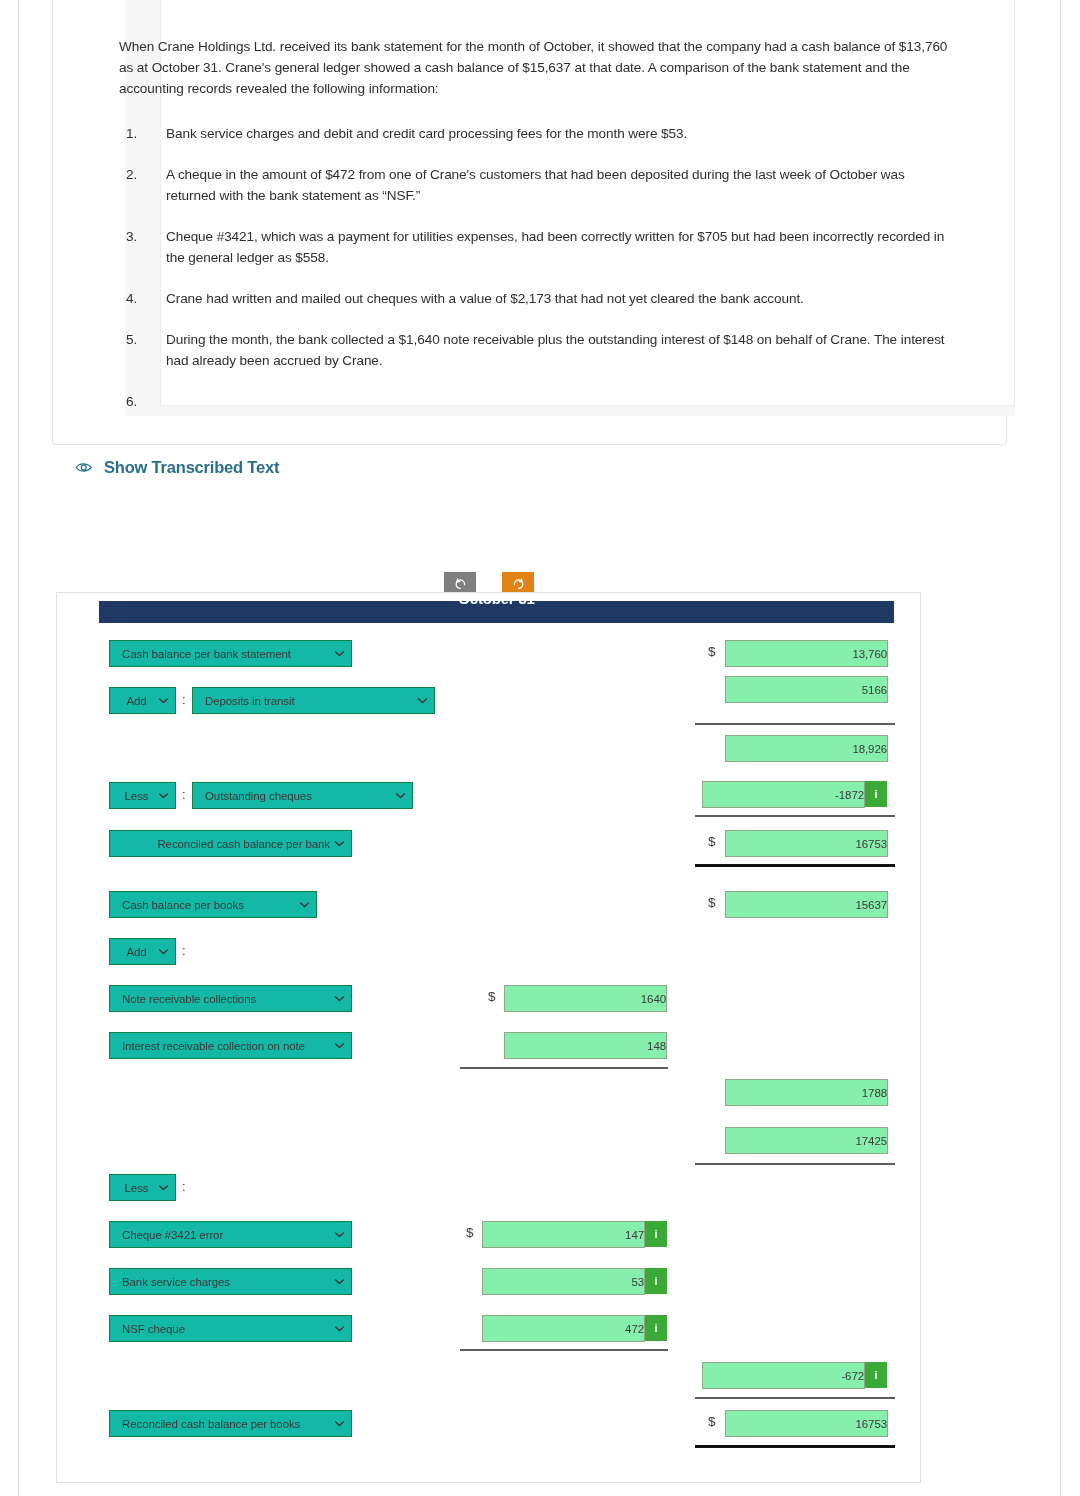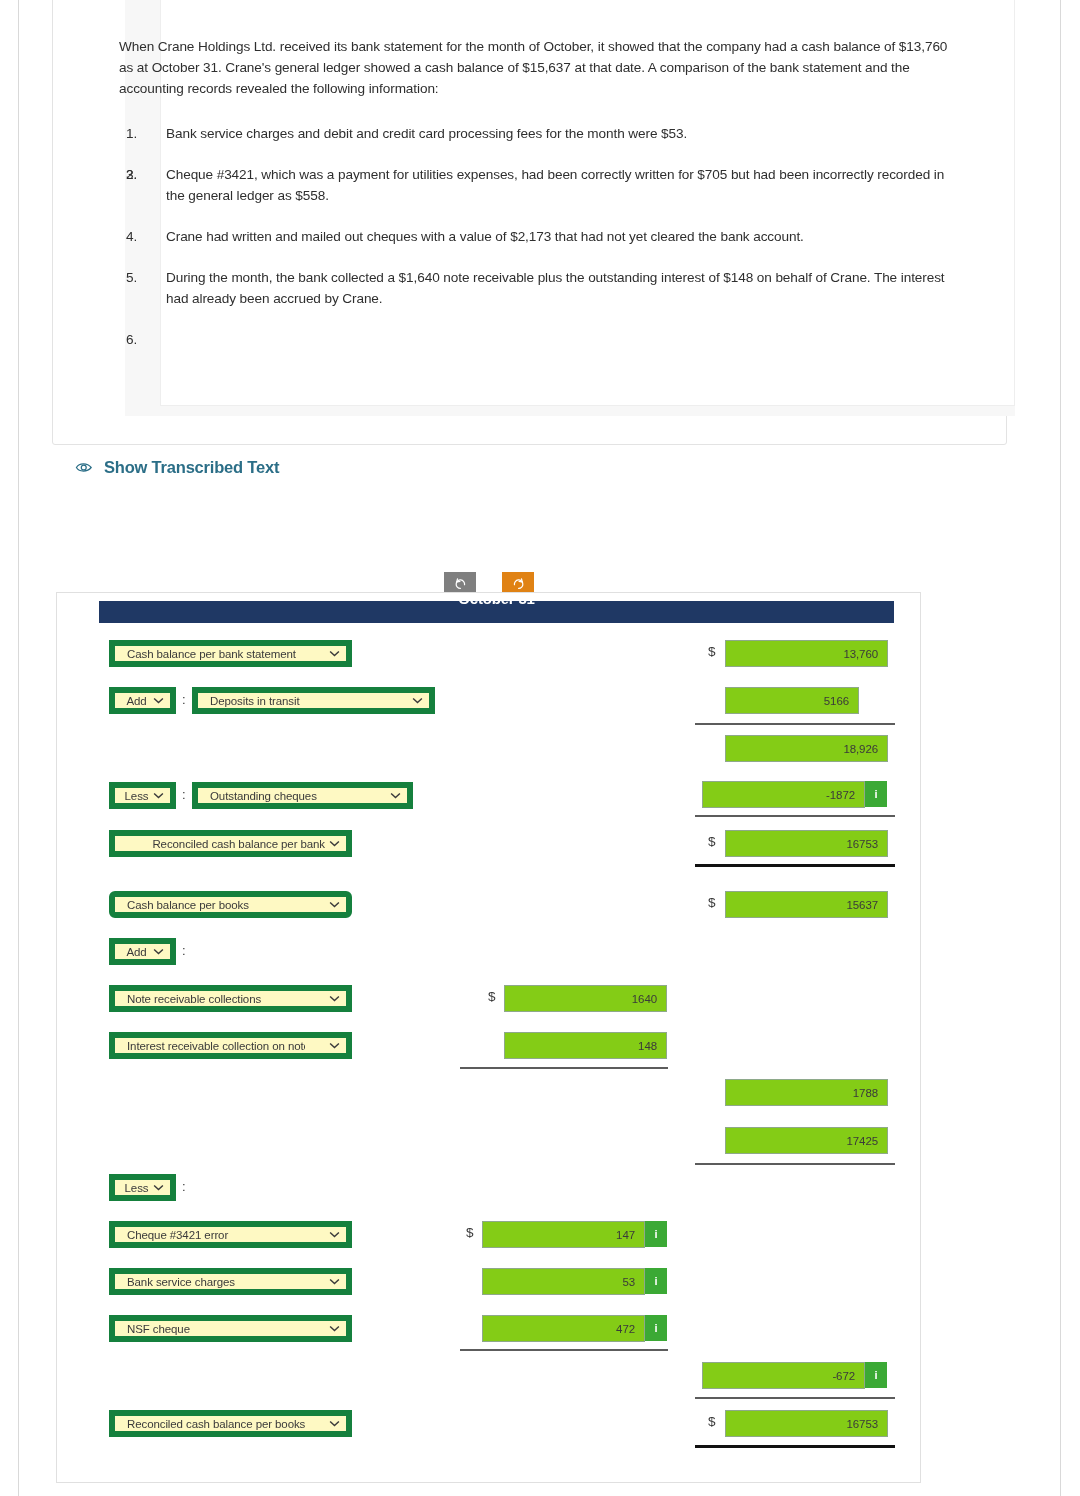--- a/index.html
+++ b/index.html
@@ -75,40 +75,40 @@
   .ws-header .ttl{
     position:absolute;left:0;right:0;top:-11px;text-align:center;
     color:#ffffff;font-size:15px;font-weight:bold;letter-spacing:-0.2px;
   }
 
   
   .ws-grid{position:absolute;left:56px;top:592px;width:865px;height:891px;}
 
   .sel{
     position:absolute;box-sizing:border-box;
-    background:#fef9c3;border:6px solid #15803d;
+    background:#14b8a6;border:1px solid #15803d;
     font-size:11.5px;color:#3a3a3a;
     display:flex;align-items:center;
     padding:0 6px 0 12px;
     letter-spacing:-0.1px;cursor:pointer;
   }
   .sel .txt{flex:1;white-space:nowrap;overflow:hidden;}
   .sel.center .txt{text-align:center;}
   .chev{width:11px;height:7px;flex:none;margin-left:4px;}
 
   .colon{
     position:absolute;font-size:13px;color:#3a3a3a;
   }
 
   .num-in{
     position:absolute;box-sizing:border-box;
-    background:#84cc16;border:1px solid #8ea98a;
+    background:#86efac;border:1px solid #8ea98a;
     font-size:11.5px;color:#3a3a3a;
     display:flex;align-items:center;justify-content:flex-end;
-    padding-right:9px;letter-spacing:-0.1px;cursor:text;
+    letter-spacing:-0.1px;cursor:text;
   }
   .dollar{position:absolute;font-size:13.5px;color:#3a3a3a;}
 
   .badge{
     position:absolute;width:22px;height:26px;background:#3ba935;
     color:#ffffff;font-size:11px;font-weight:bold;
     display:flex;align-items:center;justify-content:center;cursor:pointer;
     box-sizing:border-box;
   }
 
@@ -130,20 +130,21 @@
 
   <div class="q-body">
     <p class="q-intro">When Crane Holdings Ltd. received its bank statement for the month of October, it showed that the company had a cash balance of $13,760 as at October 31. Crane's general ledger showed a cash balance of $15,637 at that date. A comparison of the bank statement and the accounting records revealed the following information:</p>
     <ol class="q-list">
       <li>
         <span class="num">1.</span>
         <span>Bank service charges and debit and credit card processing fees for the month were $53.</span>
       </li>
       <li>
         <span class="num">2.</span>
+        <span>A cheque in the amount of $472 from one of Crane's customers that had been deposited during the last week of October was returned with the bank statement as “NSF.”</span>
       </li>
       <li>
         <span class="num">3.</span>
         <span>Cheque #3421, which was a payment for utilities expenses, had been correctly written for $705 but had been incorrectly recorded in the general ledger as $558.</span>
       </li>
       <li>
         <span class="num">4.</span>
         <span>Crane had written and mailed out cheques with a value of $2,173 that had not yet cleared the bank account.</span>
       </li>
       <li>
@@ -205,21 +206,21 @@
           <path d="M1 1.6 L6 6.4 L11 1.6" fill="none" stroke="#3a3a3a" stroke-width="1.6"></path>
         </svg>
     </div>
     <span class="colon" style="left:126px;top:100px;">:</span>
     <div class="sel" style="left:136px;top:95px;width:243px;height:27px;">
       <span class="txt">Deposits in transit</span>
       <svg class="chev" viewBox="0 0 12 8">
           <path d="M1 1.6 L6 6.4 L11 1.6" fill="none" stroke="#3a3a3a" stroke-width="1.6"></path>
         </svg>
     </div>
-    <div class="num-in" style="left:669px;top:95px;width:134px;height:27px;">5166</div>
+    <div class="num-in" style="left:669px;top:84px;width:163px;height:27px;">5166</div>
 
     <div class="rule" style="left:639px;top:131px;width:200px;"></div>
 
     <div class="num-in" style="left:669px;top:143px;width:163px;height:27px;">18,926</div>
 
     <div class="sel center" style="left:53px;top:190px;width:67px;height:27px;padding:0 6px 0 9px;">
       <span class="txt">Less</span>
       <svg class="chev" viewBox="0 0 12 8">
           <path d="M1 1.6 L6 6.4 L11 1.6" fill="none" stroke="#3a3a3a" stroke-width="1.6"></path>
         </svg>
@@ -239,21 +240,21 @@
     <div class="sel" style="left:53px;top:238px;width:243px;height:27px;text-align:right;">
       <span class="txt">Reconciled cash balance per bank</span>
       <svg class="chev" viewBox="0 0 12 8">
           <path d="M1 1.6 L6 6.4 L11 1.6" fill="none" stroke="#3a3a3a" stroke-width="1.6"></path>
         </svg>
     </div>
     <span class="dollar" style="left:652px;top:242px;">$</span>
     <div class="num-in" style="left:669px;top:238px;width:163px;height:27px;">16753</div>
     <div class="rule thick" style="left:639px;top:272px;width:200px;"></div>
 
-    <div class="sel" style="left:53px;top:299px;width:243px;height:27px;border-radius:6px;">
+    <div class="sel" style="left:53px;top:299px;width:208px;height:27px;">
       <span class="txt">Cash balance per books</span>
       <svg class="chev" viewBox="0 0 12 8">
           <path d="M1 1.6 L6 6.4 L11 1.6" fill="none" stroke="#3a3a3a" stroke-width="1.6"></path>
         </svg>
     </div>
     <span class="dollar" style="left:652px;top:303px;">$</span>
     <div class="num-in" style="left:669px;top:299px;width:163px;height:27px;">15637</div>
 
     <div class="sel center" style="left:53px;top:346px;width:67px;height:27px;padding:0 6px 0 9px;">
       <span class="txt">Add</span>

